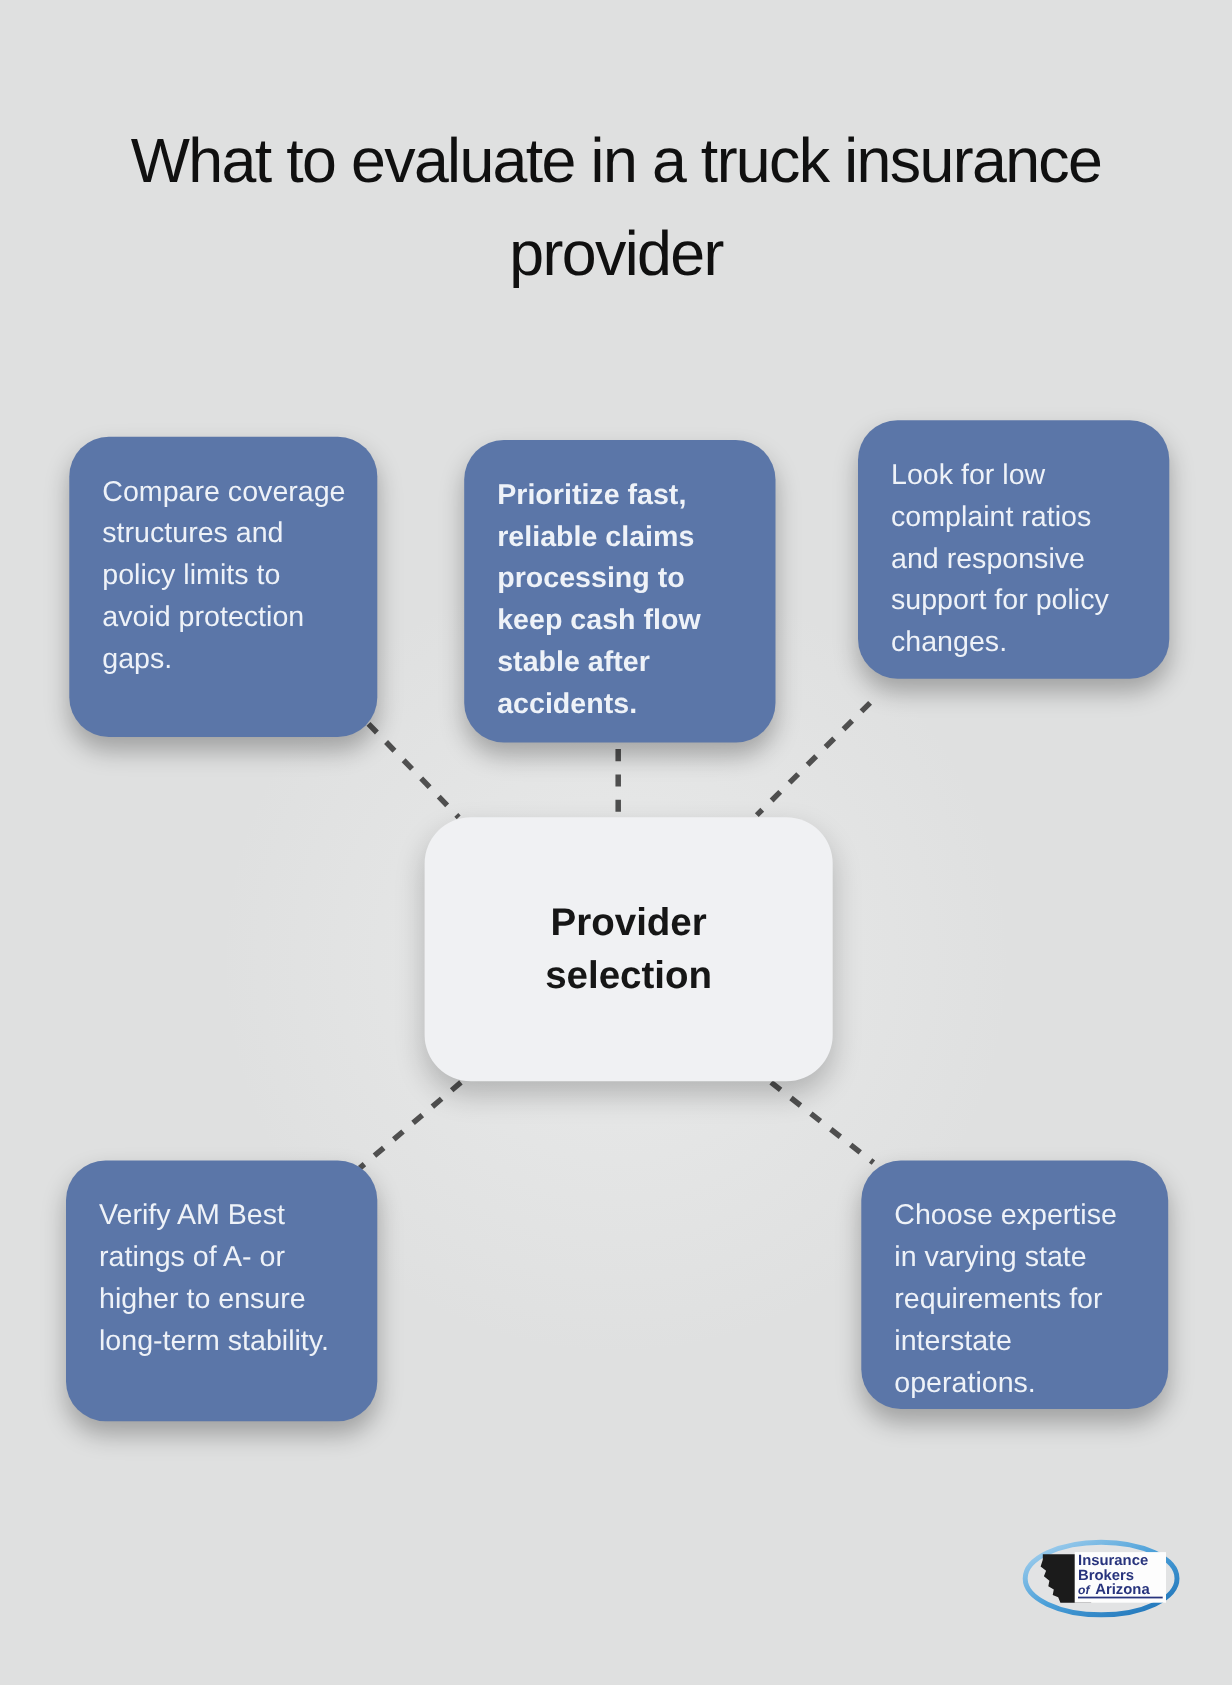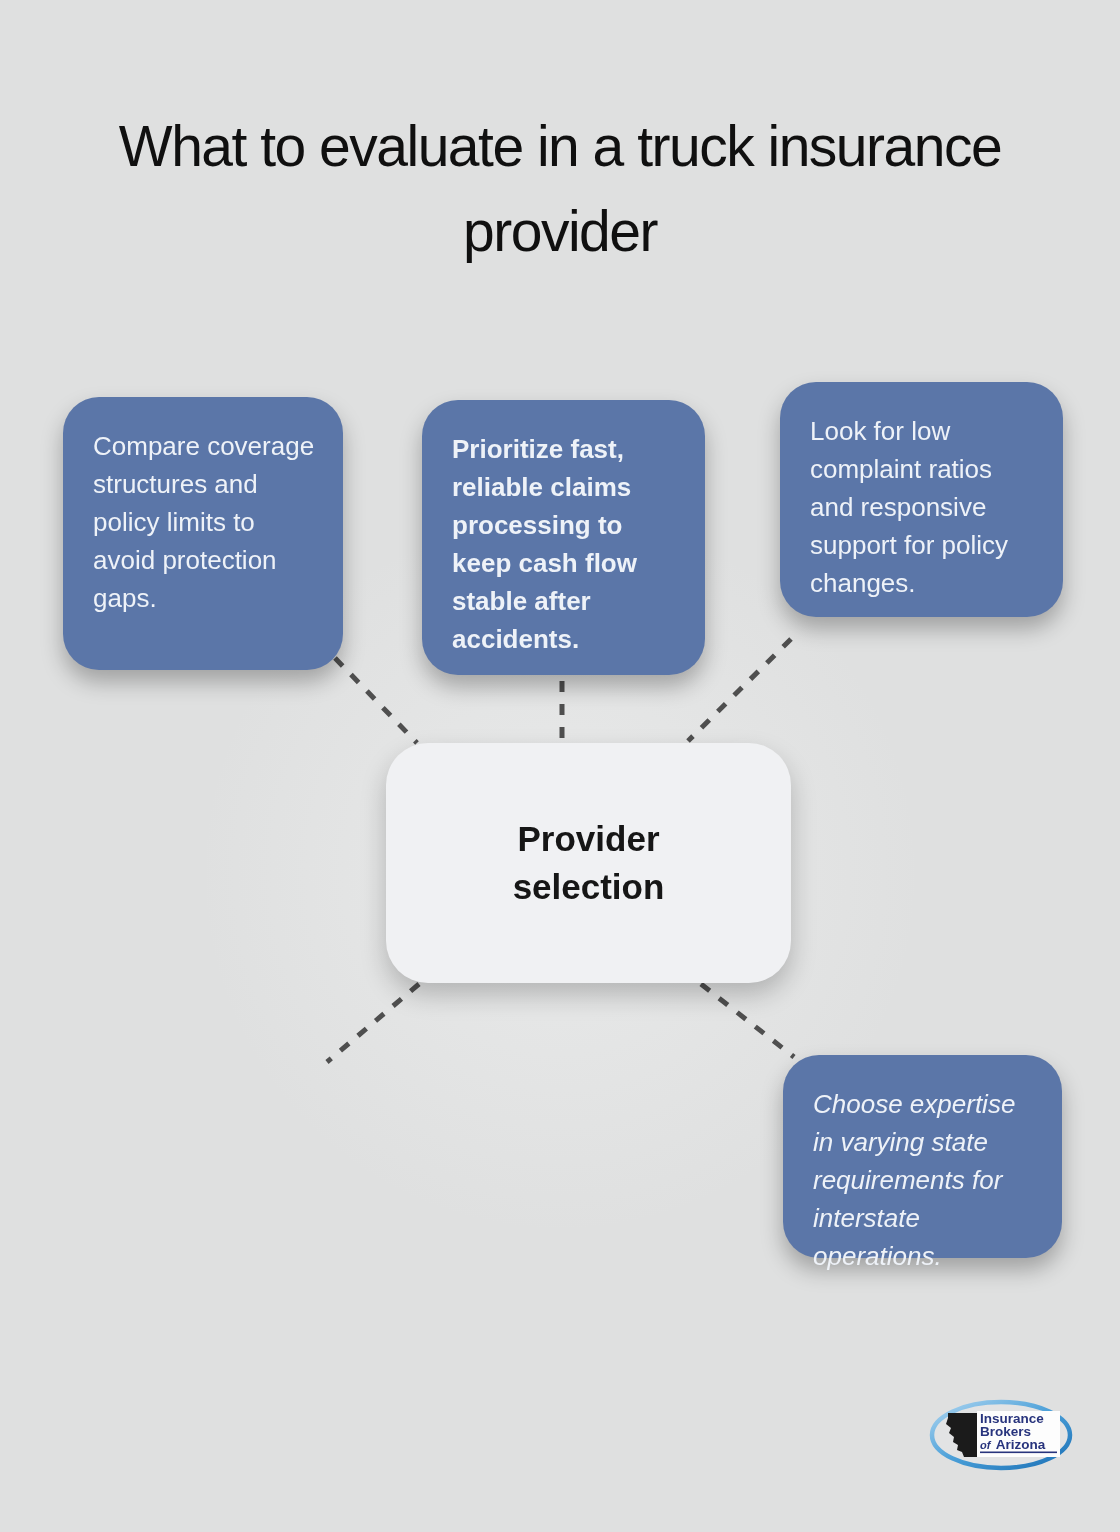--- a/index.html
+++ b/index.html
@@ -50,26 +50,26 @@
     box-sizing: border-box;
     padding: 30px 26px 20px 30px;
     font-size: 26px;
     line-height: 38px;
   }
   .node p { margin: 0; }
   .node-tl { left: 63px;  top: 397px;  width: 280px; height: 273px; }
   .node-tm { left: 422px; top: 400px;  width: 283px; height: 275px; font-weight: bold; }
   .node-tr { left: 780px; top: 382px;  width: 283px; height: 235px; }
   .node-bl { left: 60px;  top: 1055px; width: 283px; height: 237px; }
-  .node-br { left: 783px; top: 1055px; width: 279px; height: 203px; font-style: italic; }
+  .node-br { left: 783px; top: 1055px; width: 279px; height: 226px; }
   .center-node {
     position: absolute;
     left: 386px;
     top: 743px;
-    width: 405px;
+    width: 371px;
     height: 240px;
     background: var(--center-fill, #f0f1f3);
     border-radius: 42px;
     box-shadow: 0 12px 26px rgba(0,0,0,0.22);
     display: flex;
     align-items: center;
     justify-content: flex-end;
     text-align: center;
     box-sizing: border-box;
     padding: 0 55px;
@@ -121,20 +121,23 @@
   </div>
 
   <div class="node node-tr">
     <p>Look for low complaint ratios and responsive support for policy changes.</p>
   </div>
 
   <div class="center-node">
     <span class="center-label">Provider selection</span>
   </div>
 
+  <div class="node node-bl">
+    <p>Verify AM Best ratings of A- or higher to ensure long-term stability.</p>
+  </div>
 
   <div class="node node-br">
     <p>Choose expertise in varying state requirements for interstate operations.</p>
   </div>
 
   <svg class="logo" viewBox="0 0 146 74" aria-hidden="true">
     <defs>
       <linearGradient id="ovalGrad" x1="0" y1="0" x2="1" y2="1">
         <stop offset="0" style="stop-color: var(--logo-blue-light, #aed6f1)"></stop>
         <stop offset="0.5" style="stop-color: var(--logo-blue-mid, #4a9fd8)"></stop>

